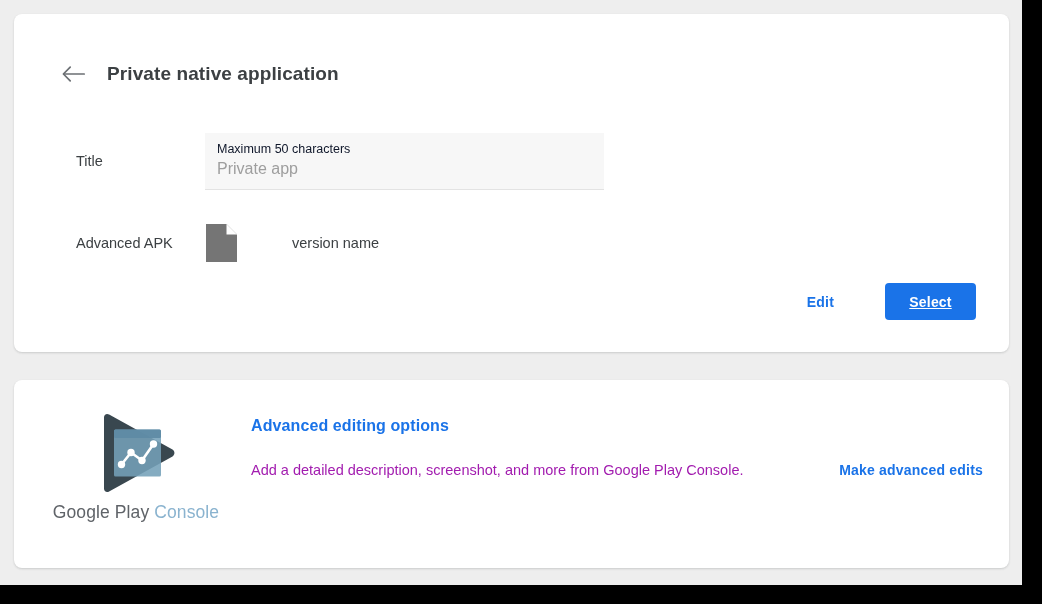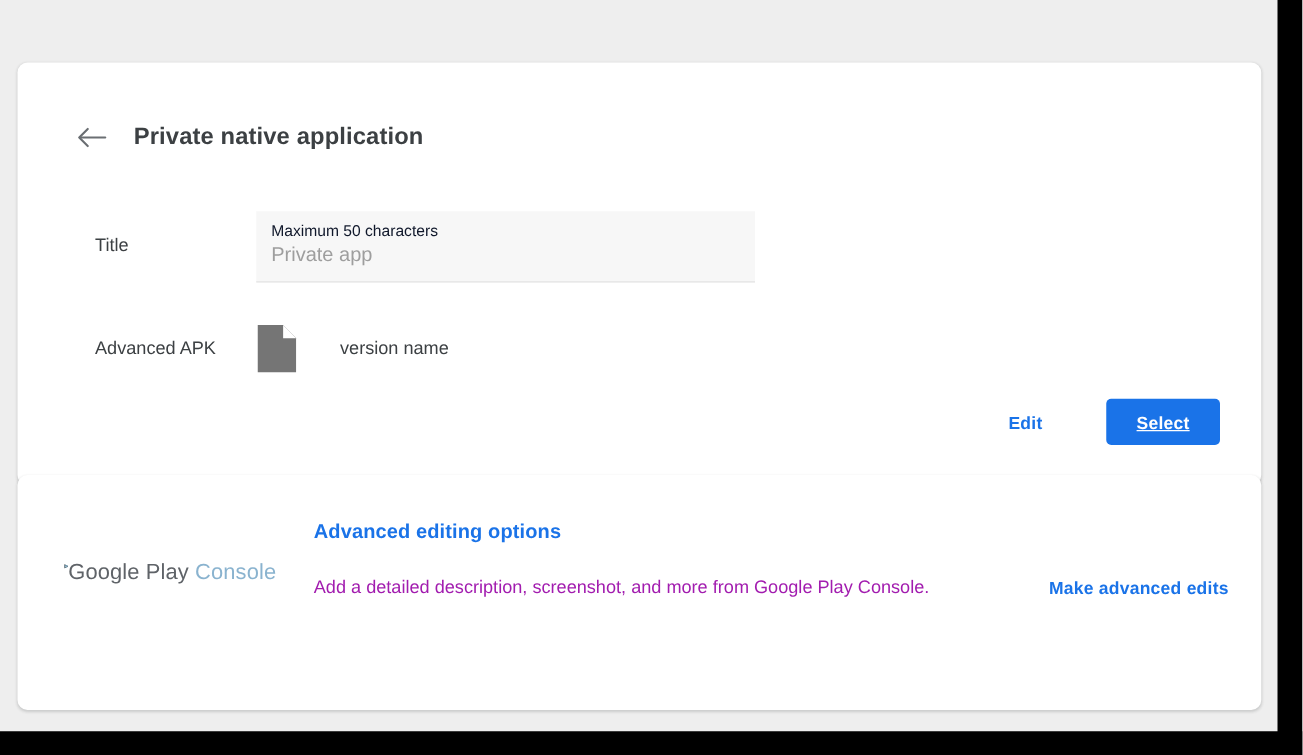--- a/index.html
+++ b/index.html
@@ -57,21 +57,20 @@
     position: absolute;
     background: #ffffff;
     border-radius: 8px;
     box-shadow: 0 1px 2px rgba(60,64,67,0.14), 0 1px 3px rgba(60,64,67,0.06);
   }
   #card-app-details {
     left: 14px;
     top: 14px;
     width: 995px;
     height: 338px;
-    margin-top: 36px;
   }
   #card-advanced {
     left: 14px;
     top: 380px;
     width: 995px;
     height: 188px;
   }
 
   
   .header-row {
@@ -140,20 +139,21 @@
     white-space: nowrap;
   }
 
   
   .apk-file {
     position: absolute;
     left: 192px;
     top: 210px;
     display: flex;
     align-items: center;
+    gap: 20px;
   }
   .file-icon { width: 31px; height: 38px; flex: none; display: block; }
   .apk-version {
     margin-left: 35px;
     font-size: 14.5px;
     color: #3c4043;
     white-space: nowrap;
   }
 
   
@@ -192,21 +192,21 @@
     text-decoration: underline;
   }
 
   
   .gpc-logo-wrap {
     position: absolute;
     left: 37px;
     top: 32px;
     width: 170px;
     display: flex;
-    flex-direction: row;
+    flex-direction: column;
     align-items: center;
   }
   .gpc-mark { display: block; }
   .gpc-wordmark {
     margin-top: 8px;
     font-size: 17.5px;
     white-space: nowrap;
     letter-spacing: 0.1px;
   }
   .gpc-word-google { color: #5f6368; }

